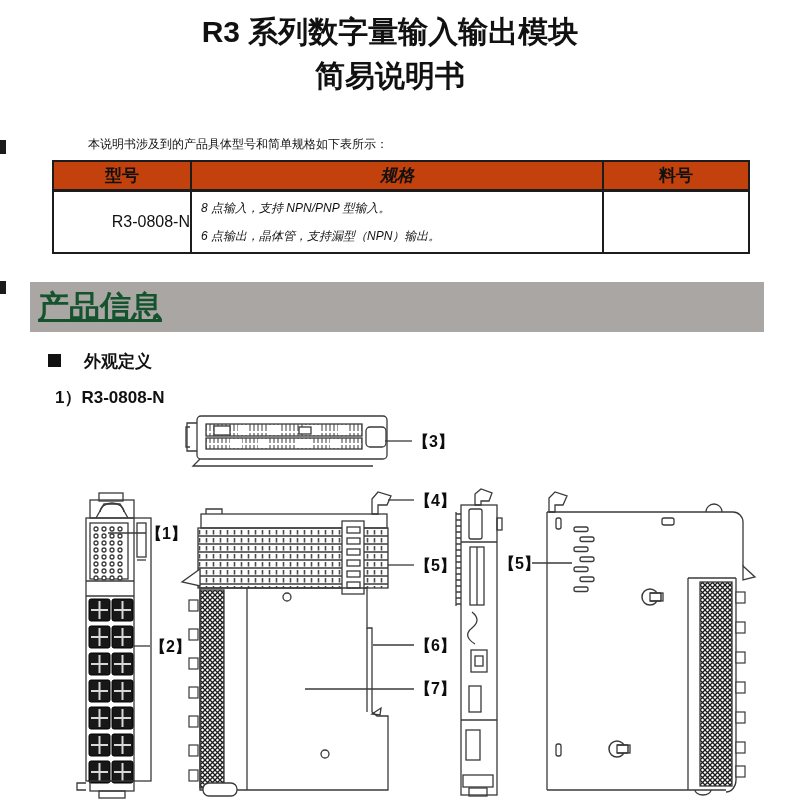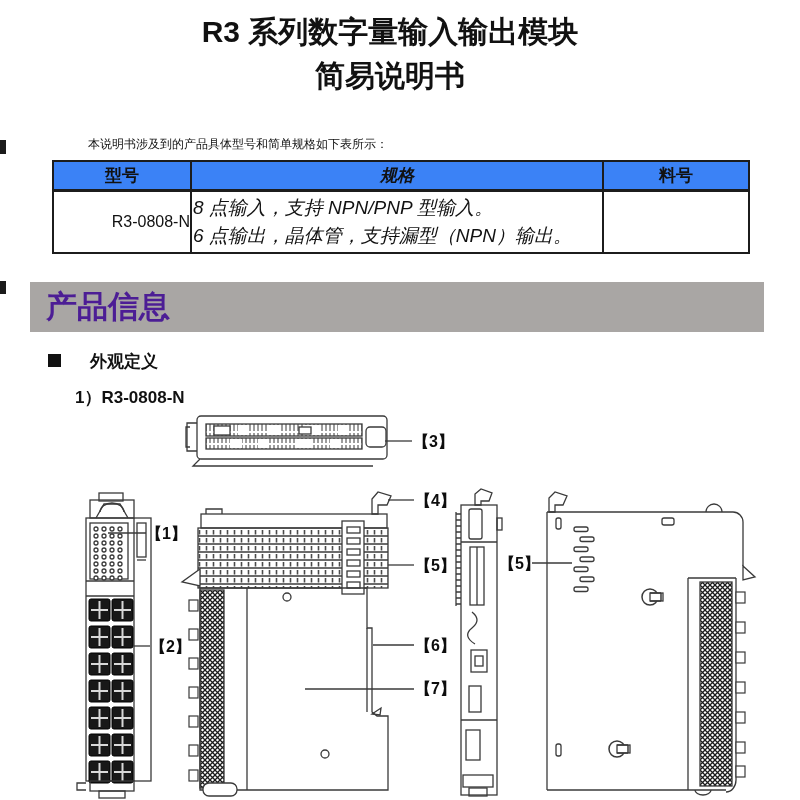--- a/index.html
+++ b/index.html
@@ -12,35 +12,35 @@
   
   #title-block{left:0;top:10px;width:780px;text-align:center;font-weight:bold;}
   #title-line1{font-size:30px;line-height:44px;}
   #title-line2{font-size:30px;line-height:44px;}
   
   #intro{left:88px;top:128px;font-size:12px;font-weight:500;margin-top:8px;}
   
   #spec-table{left:52px;top:160px;border-collapse:collapse;table-layout:fixed;width:690px;}
   #spec-table th,#spec-table td{border:2px solid #1c1c1c;padding:0;}
   #spec-table th{
-    background:#3b82f6;font-size:17px;font-weight:bold;height:27px;
+    background:#c2410c;font-size:17px;font-weight:bold;height:27px;
     border-bottom-width:3px;text-align:center;
   }
   #spec-table td{height:60px;font-size:16px;background:#fff;}
   .col-model{width:136px;text-align:right;}
   .col-spec{width:410px;font-style:italic;}
   .col-part{width:144px;}
-  .spec-line{padding-left:1px;font-size:19px;line-height:28px;}
+  .spec-line{padding-left:9px;font-size:12px;line-height:28px;}
   
   #section-bar{left:30px;top:282px;width:734px;height:50px;background:#a9a6a4;}
-  #section-bar span{display:block;padding-left:16px;font-size:31px;font-weight:bold;line-height:50px;color:#4c1d95;}
+  #section-bar span{display:block;padding-left:8px;font-size:31px;font-weight:bold;line-height:50px;color:#14532d;text-decoration:underline;}
   
   #bullet{left:48px;top:354px;width:13px;height:13px;background:#111;}
-  #subsection-label{left:90px;top:350px;font-size:17px;font-weight:bold;}
-  #figure-item{left:55px;top:386px;font-size:17px;font-weight:bold;margin-left:20px;}
+  #subsection-label{left:84px;top:350px;font-size:17px;font-weight:bold;}
+  #figure-item{left:55px;top:386px;font-size:17px;font-weight:bold;}
   
   .edge-mark{left:0;width:6px;background:#1b1b1b;}
   
   #diagram-svg{left:0;top:0;width:800px;height:800px;pointer-events:none;}
   .callout{position:absolute;font-size:16px;font-weight:bold;color:#0d0d0d;white-space:nowrap;}
 </style>
 </head>
 <body>
 
 <div id="page">

